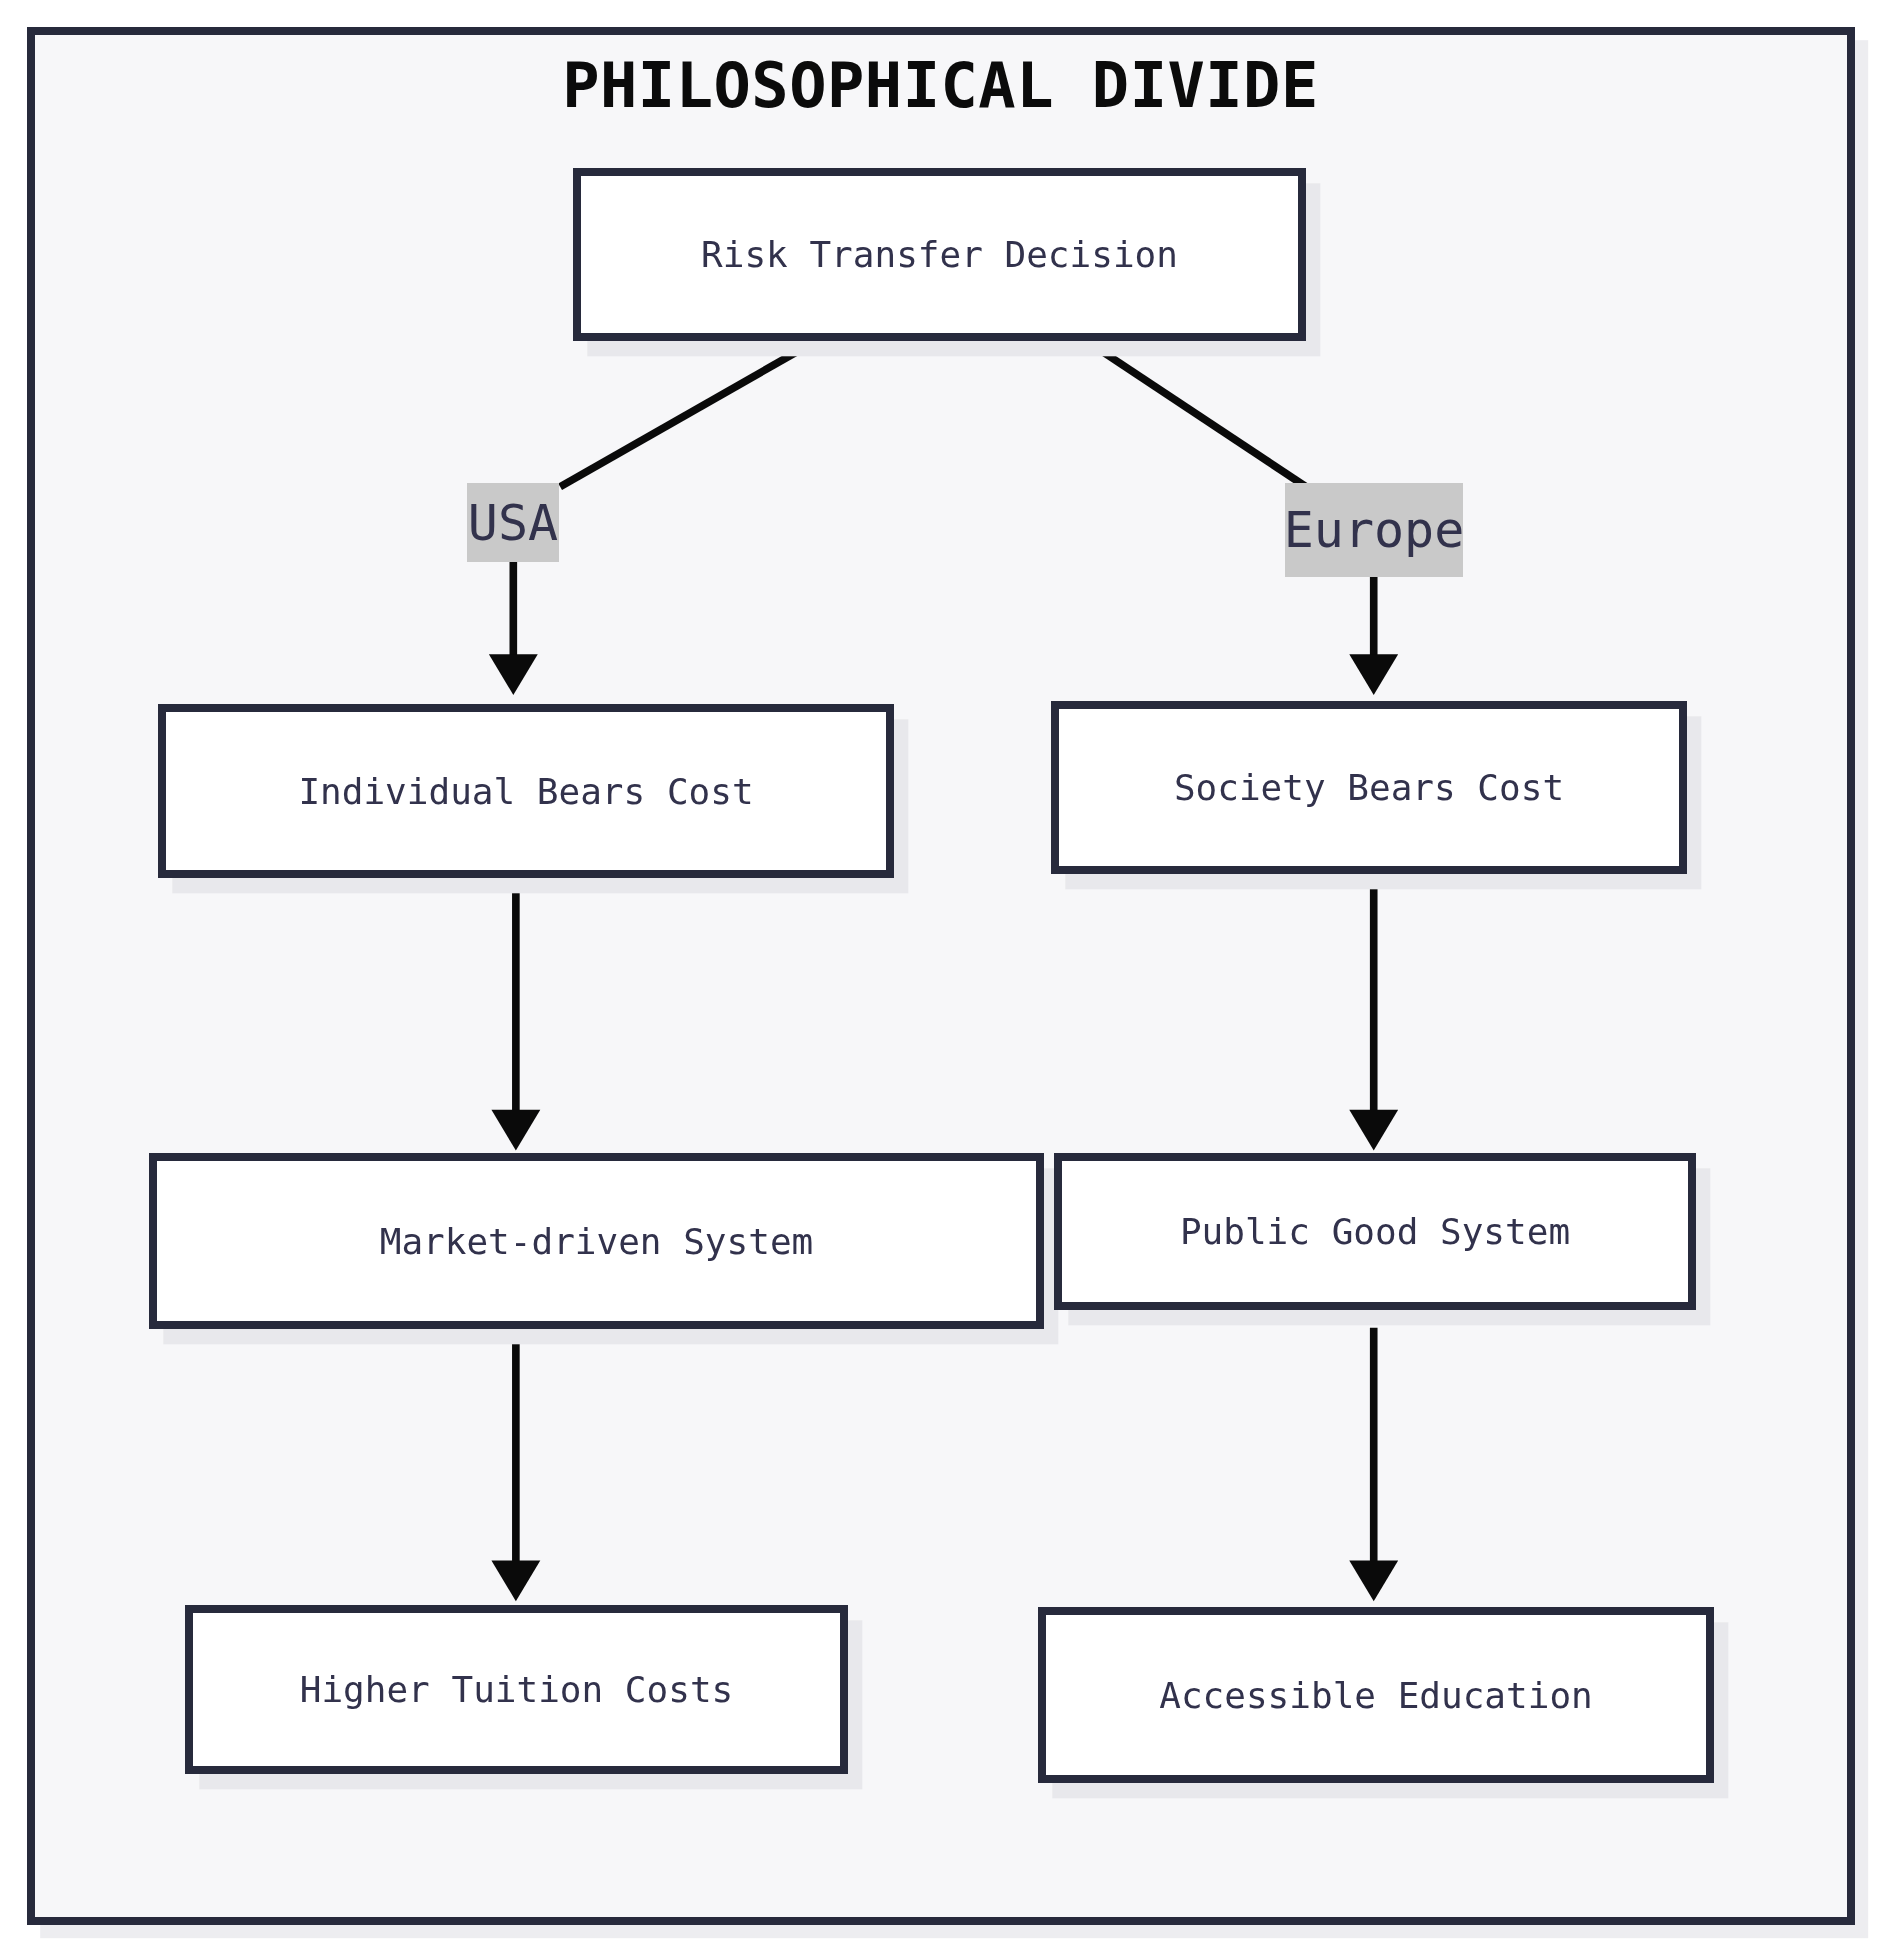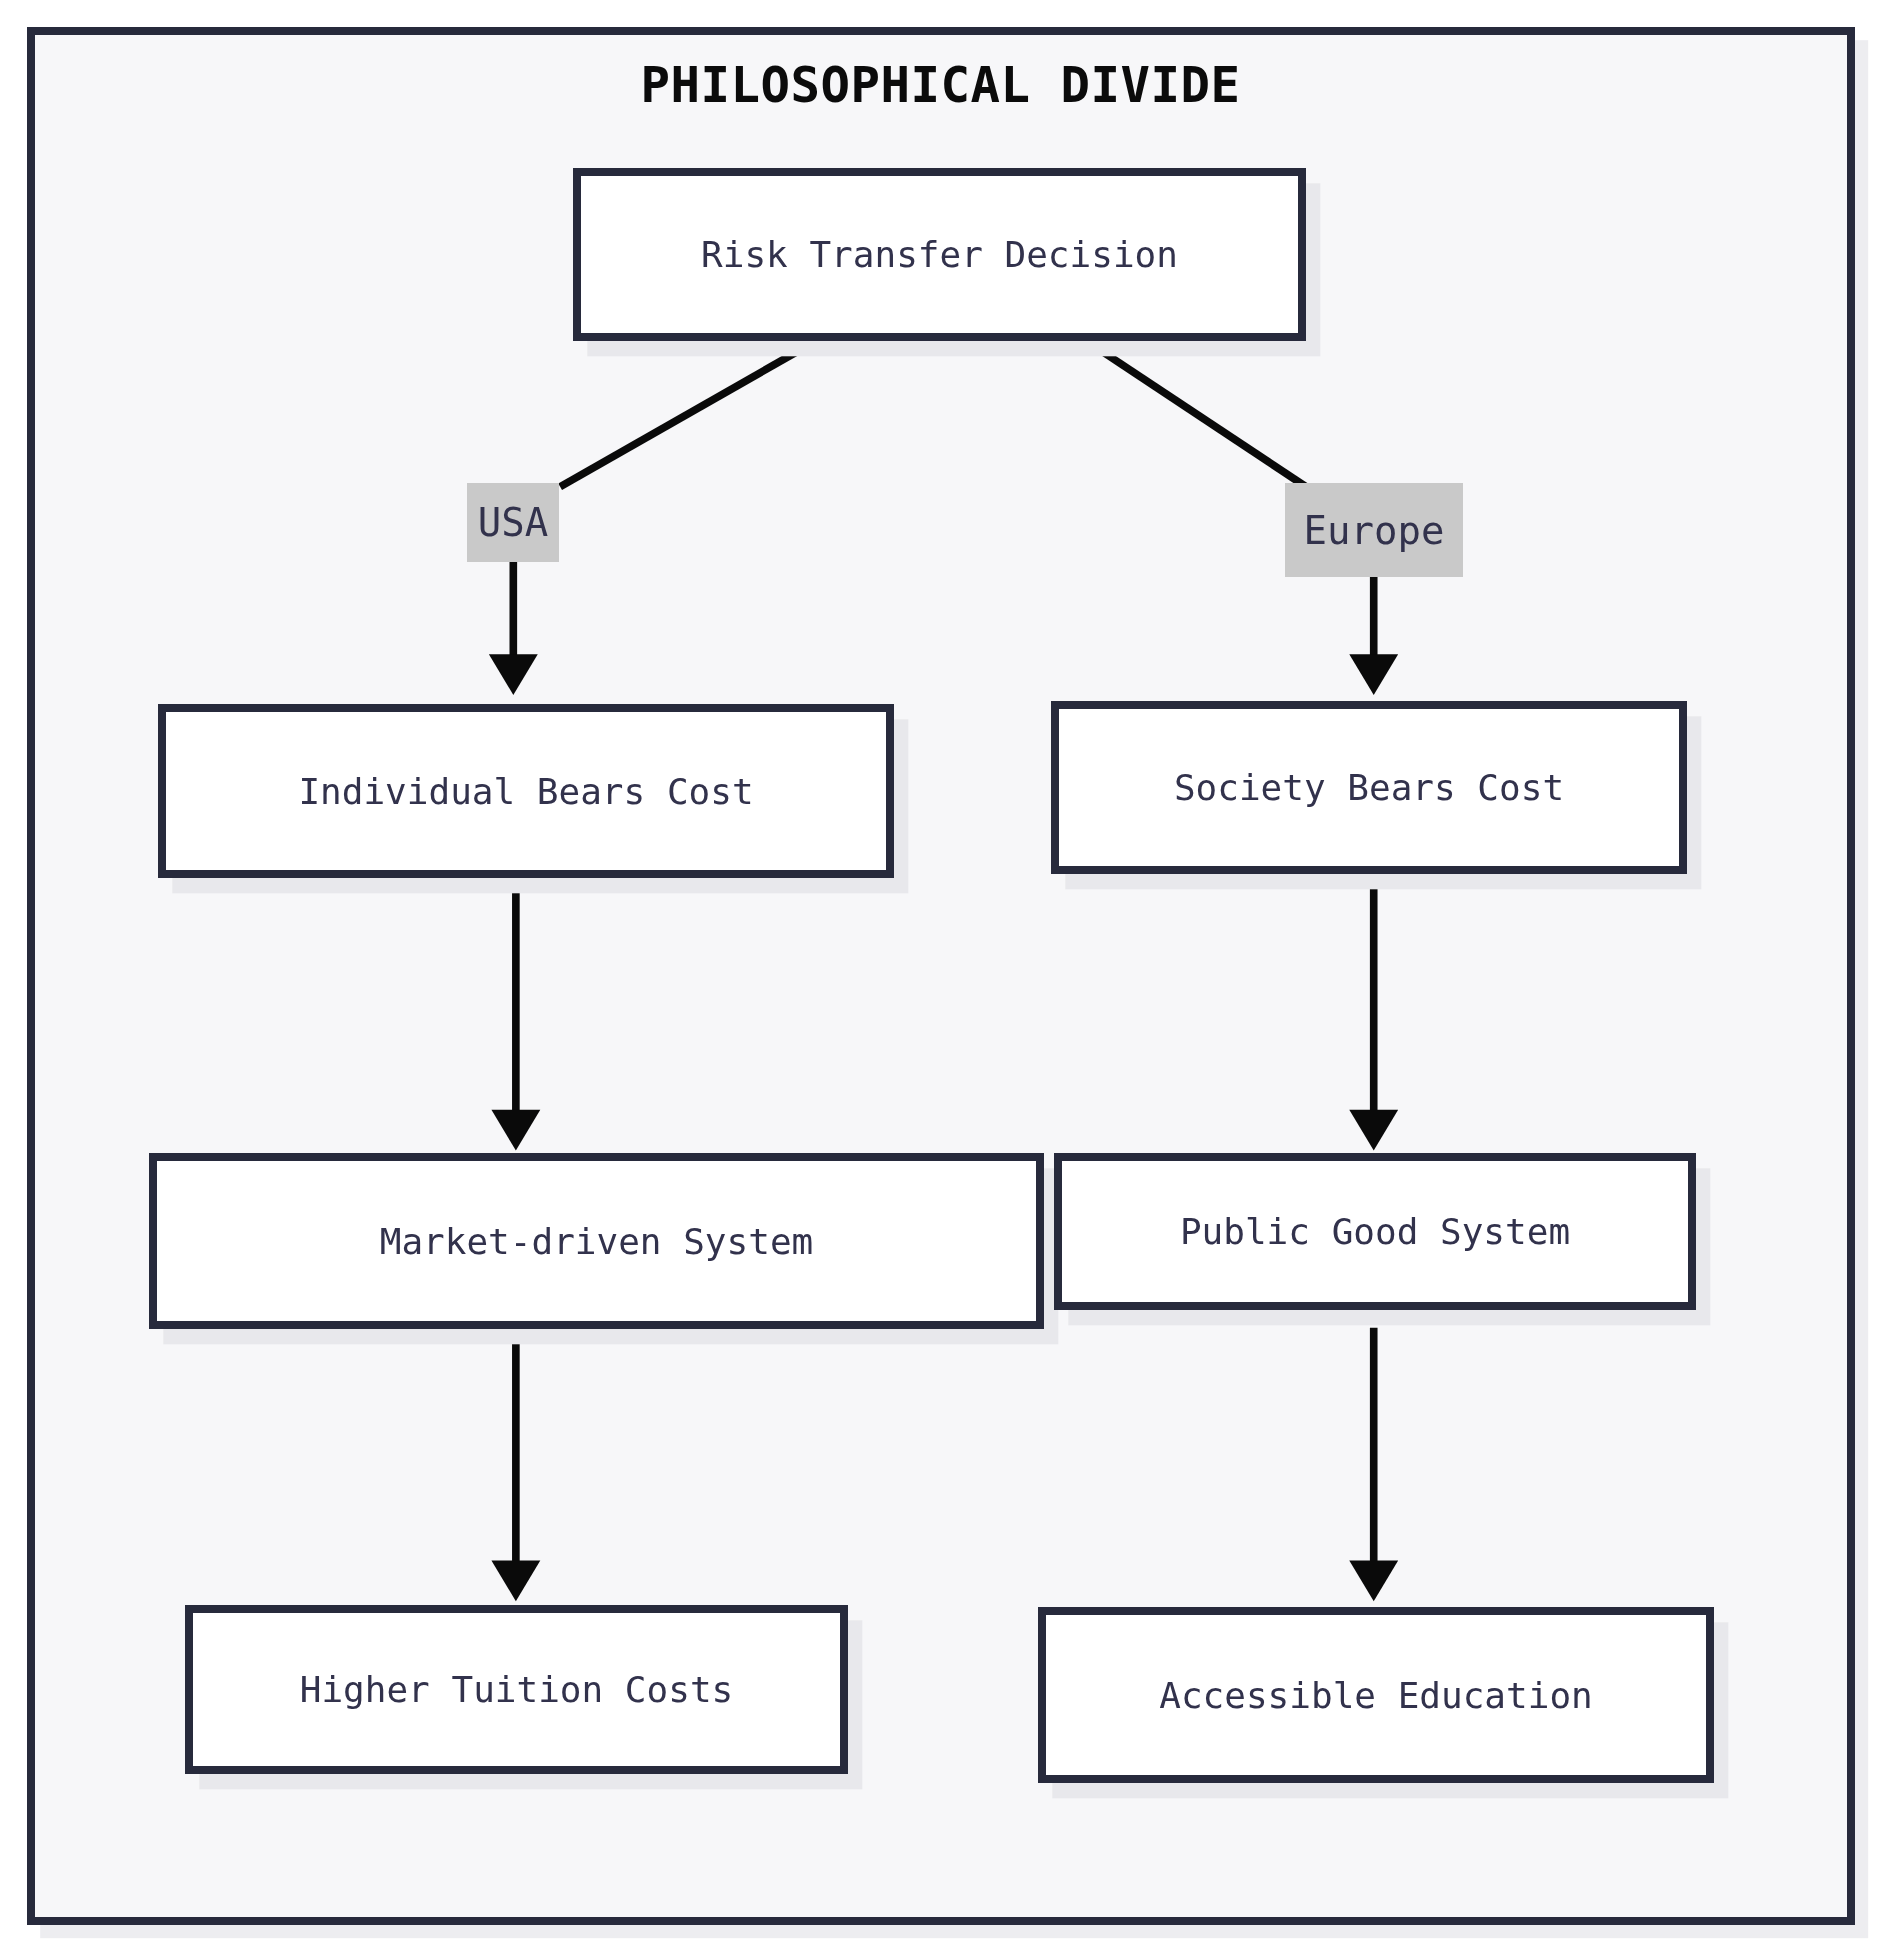--- a/index.html
+++ b/index.html
@@ -19,24 +19,24 @@
     left: 26.5px; top: 26.5px;
     width: 1828px; height: 1898px;
     box-sizing: border-box;
     border: 8.1px solid var(--ink, #272a3c);
     background: var(--frame-bg, #f7f7f9);
     box-shadow: 13.2px 13.2px 0 var(--frame-shadow, #ededf0);
   }
 
   .diagram-title {
     position: absolute;
-    left: 26.5px; top: 57px;
+    left: 26.5px; top: 49px;
     width: 1828px;
     text-align: center;
-    font-size: 49px;
+    font-size: 62px;
     font-weight: bold;
     letter-spacing: 0.5px;
     color: var(--title-ink, #0b0b0b);
     white-space: nowrap;
   }
 
   .node {
     position: absolute;
     box-sizing: border-box;
     border: 8.1px solid var(--ink, #272a3c);
@@ -49,21 +49,21 @@
   .node span {
     font-size: 36px;
     color: var(--text-ink, #32324c);
     white-space: nowrap;
   }
 
   .edge-label {
     position: absolute;
     background: var(--label-bg, #c9c9c9);
     color: var(--text-ink, #32324c);
-    font-size: 39px;
+    font-size: 50px;
     display: flex;
     align-items: center;
     justify-content: center;
     white-space: nowrap;
   }
 
   svg.connectors {
     position: absolute;
     left: 0; top: 0;
     pointer-events: none;

